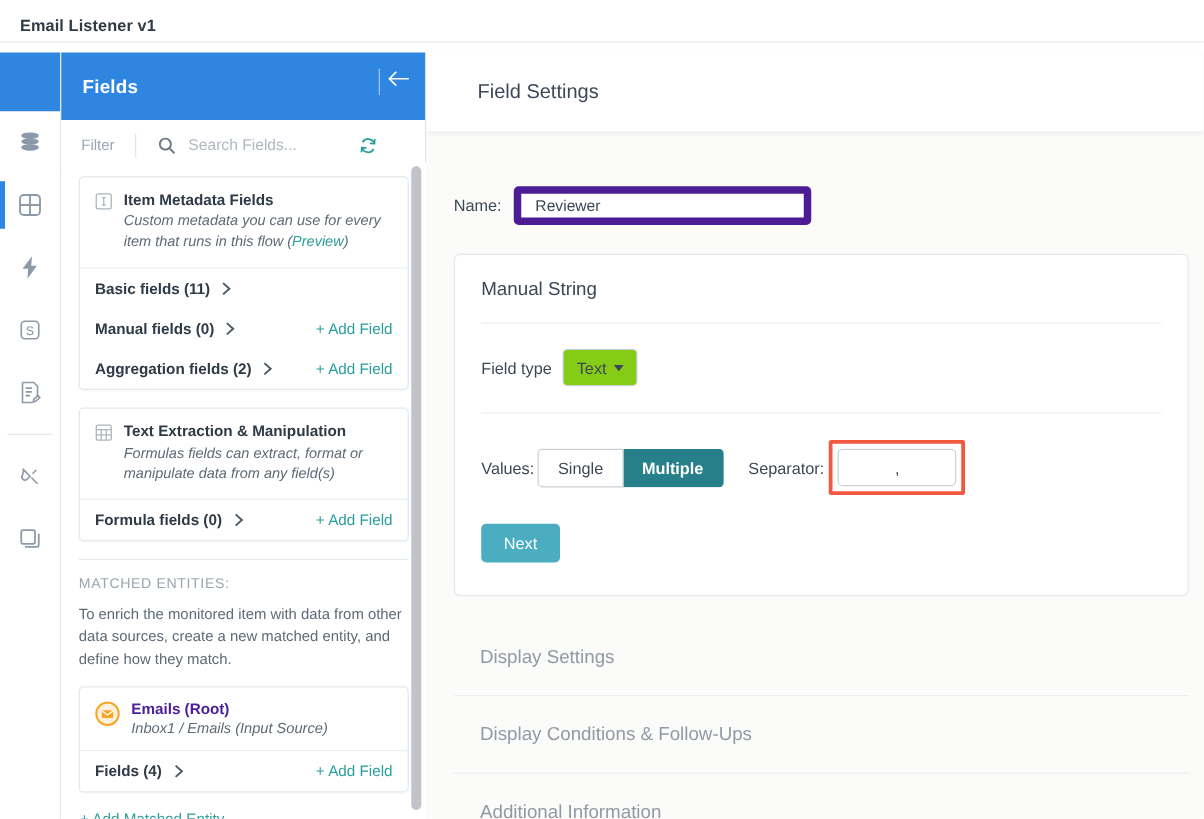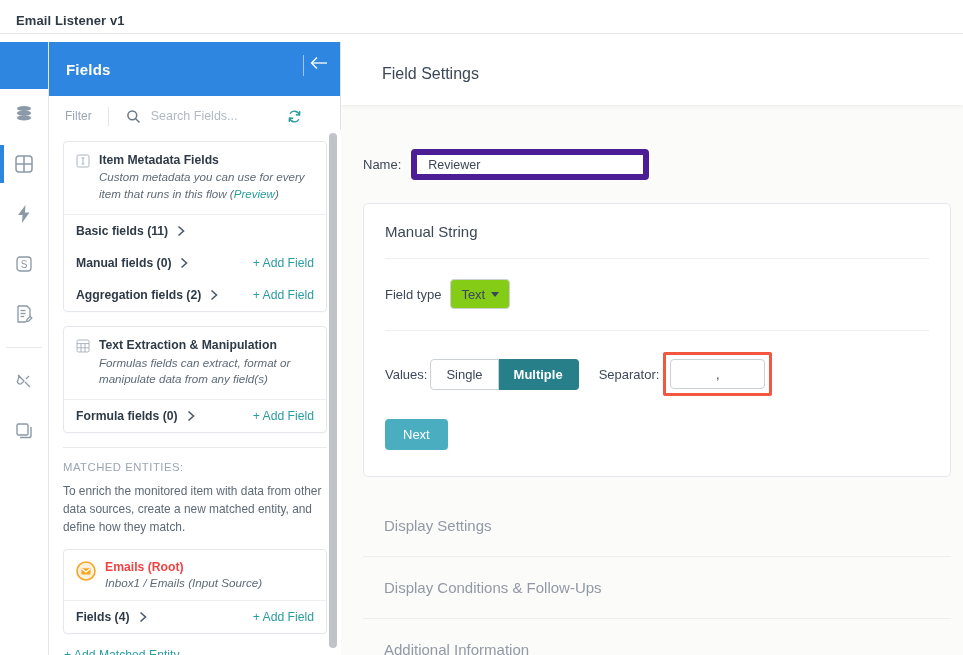--- a/index.html
+++ b/index.html
@@ -101,21 +101,21 @@
   }
 
   .hr { border-top: 1px solid #e8ebee; margin: 4px 0 13px 0; }
   .section-label {
     font-size: 11.3px; color: #9aa6b2; letter-spacing: .5px; margin-bottom: 9px;
   }
   .section-desc {
     font-size: 11.9px; color: #5d6a77; line-height: 1.52; margin-bottom: 13px;
   }
   .mail-ico { flex: 0 0 auto; margin-top: 1px; }
-  .entity-title { font-size: 12.2px; font-weight: bold; color: #ef4444; }
+  .entity-title { font-size: 12.2px; font-weight: bold; color: #4c1d95; }
   .entity-sub { font-size: 11.7px; font-style: italic; color: #5d6a77; margin-top: 2px; }
   .add-entity { font-size: 12.2px; color: #2a9d9d; cursor: pointer; padding-left: 1px; }
 
   .vscroll {
     position: absolute; top: 3px; right: 4px; width: 8px; height: 515px;
     background: #c0c4c8; border-radius: 4px; cursor: pointer;
   }
 
   
   .main {

